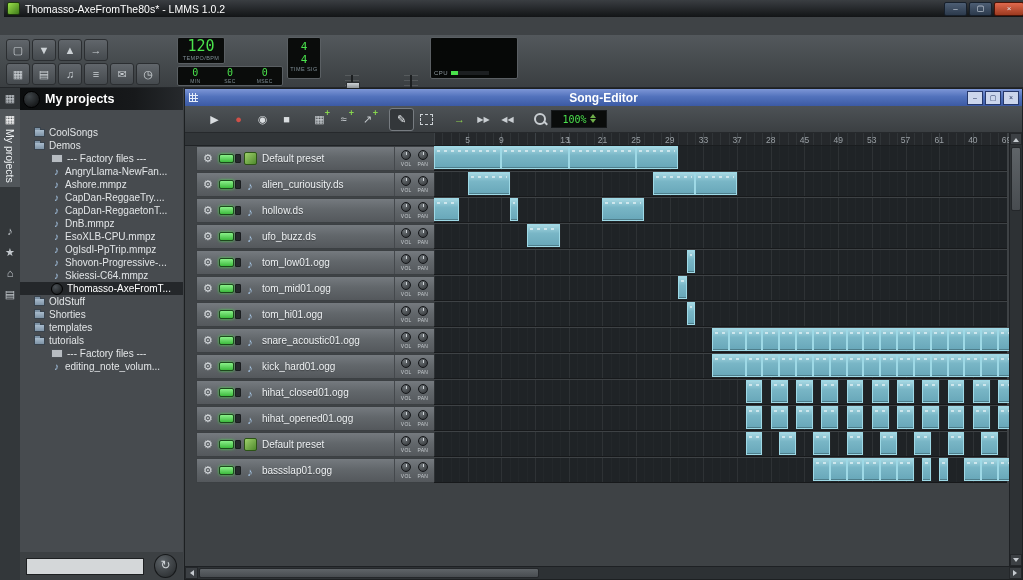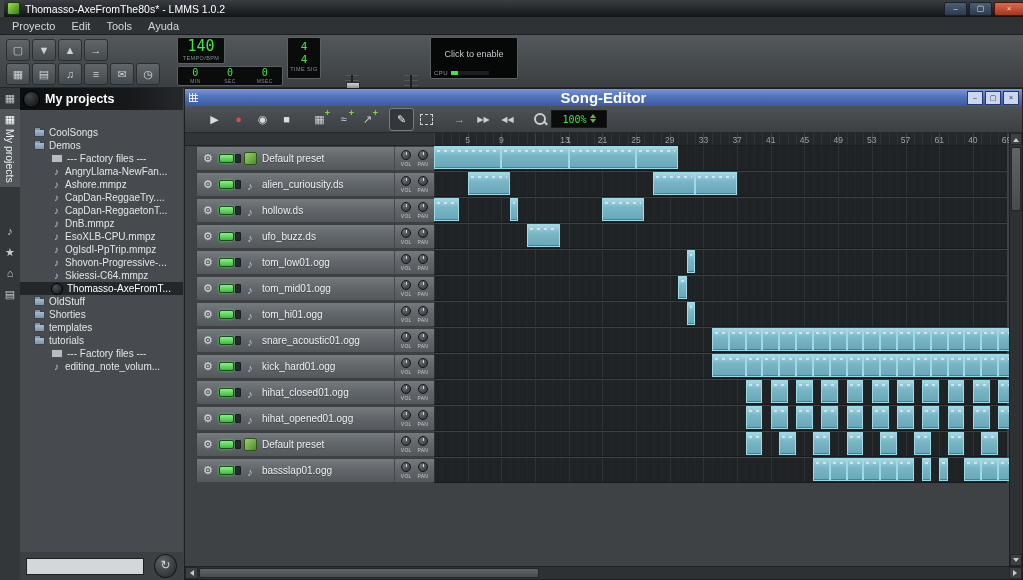--- a/index.html
+++ b/index.html
@@ -95,21 +95,21 @@
     font-size:12px;line-height:21px;text-align:center;}
 
   
   .song-editor{position:absolute;left:184px;top:88px;right:0;bottom:0;
     background:#3e4245;border:1px solid #1d2022;box-sizing:border-box;}
   .se-titlebar{position:absolute;left:0;top:0;right:0;height:17px;
     background:linear-gradient(#7d96d6 0%,#5272bc 45%,#3c5aa4 100%);display:flex;align-items:center;}
   .se-ticon{width:9px;height:9px;margin-left:4px;background:
     repeating-linear-gradient(0deg,#e6ecf8 0 1px,transparent 1px 3px),
     repeating-linear-gradient(90deg,#e6ecf8 0 1px,transparent 1px 3px);}
-  .se-title{position:absolute;left:0;right:0;text-align:center;color:#fff;font-size:15px;font-weight:bold;}
+  .se-title{position:absolute;left:0;right:0;text-align:center;color:#fff;font-size:12px;font-weight:bold;}
   .se-btns{position:absolute;right:3px;top:2px;display:flex;gap:2px;}
   .se-btn{width:14px;height:12px;background:#ccd6ec;border:1px solid #26386b;color:#1c2c58;
     font-size:7px;line-height:11px;text-align:center;}
   .se-toolbar{position:absolute;left:0;top:17px;right:0;height:27px;
     background:linear-gradient(#4d5256,#3b3f42);border-bottom:1px solid #26292c;
     display:flex;align-items:center;padding-left:18px;box-sizing:border-box;}
   .se-tb-group{display:flex;align-items:center;gap:1px;}
   .se-tb-btn{position:relative;width:23px;height:21px;border-radius:3px;
     display:flex;align-items:center;justify-content:center;font-size:11px;color:#d6dadd;}
   .se-tb-btn.active{background:#33373a;border:1px solid #777c81;}
@@ -194,44 +194,38 @@
   <div class="titlebar">
     <div class="app-icon"></div>
     <div class="win-title">Thomasso-AxeFromThe80s* - LMMS 1.0.2</div>
     <div class="win-btns">
         <div class="win-btn minimize-button">–</div>
         <div class="win-btn maximize-button">▢</div>
         <div class="win-btn close-button">×</div>
       </div>
   </div>
 
-  <div class="menubar">
-      <div class="menu-item">Proyecto</div>
-      <div class="menu-item">Edit</div>
-      <div class="menu-item">Tools</div>
-      <div class="menu-item">Ayuda</div>
-    </div>
 
   <div class="toolbar">
     <div class="tb-row r1">
         <div class="tb-btn">▢</div>
         <div class="tb-btn">▼</div>
         <div class="tb-btn">▲</div>
         <div class="tb-btn">→</div>
       </div>
     <div class="tb-row r2">
         <div class="tb-btn">▦</div>
         <div class="tb-btn">▤</div>
         <div class="tb-btn">♫</div>
         <div class="tb-btn">≡</div>
         <div class="tb-btn">✉</div>
         <div class="tb-btn">◷</div>
       </div>
     <div class="lcd-box tempo-box">
-      <div class="lcd-val tempo-val">140</div>
+      <div class="lcd-val tempo-val">120</div>
       <div class="lcd-label">TEMPO/BPM</div>
     </div>
     <div class="lcd-box time-box">
         <div class="lcd-group">
           <div class="lcd-val">0</div>
           <div class="lcd-label">MIN</div>
         </div>
         <div class="lcd-group">
           <div class="lcd-val">0</div>
           <div class="lcd-label">SEC</div>
@@ -246,21 +240,20 @@
       <div class="lcd-val sig-val">4</div>
       <div class="lcd-label">TIME SIG</div>
     </div>
     <div class="slider vol-slider">
       <div class="slider-handle"></div>
     </div>
     <div class="slider pitch-slider">
       <div class="slider-handle h2"></div>
     </div>
     <div class="cpu-box">
-      <div class="cpu-overlay">Click to enable</div>
       <div class="cpu-bottom">
         <span class="cpu-label">CPU</span>
         <span class="cpu-meter">
             <span class="cpu-fill"></span>
           </span>
       </div>
     </div>
   </div>
 
   <div class="tabstrip">
@@ -443,21 +436,21 @@
       <div class="se-timeline">
           <span class="ruler-num" style="left: 33.68px;">5</span>
           <span class="ruler-num" style="left: 67.36px;">9</span>
           <span class="ruler-num" style="left: 101.04px; margin-left: 30px;">13</span>
           <span class="ruler-num" style="left: 134.72px;">1</span>
           <span class="ruler-num" style="left: 168.4px;">21</span>
           <span class="ruler-num" style="left: 202.08px;">25</span>
           <span class="ruler-num" style="left: 235.76px;">29</span>
           <span class="ruler-num" style="left: 269.44px;">33</span>
           <span class="ruler-num" style="left: 303.12px;">37</span>
-          <span class="ruler-num" style="left: 336.8px;">41</span>
+          <span class="ruler-num" style="left: 336.8px;">28</span>
           <span class="ruler-num" style="left: 370.48px;">45</span>
           <span class="ruler-num" style="left: 404.16px;">49</span>
           <span class="ruler-num" style="left: 437.84px;">53</span>
           <span class="ruler-num" style="left: 471.52px;">57</span>
           <span class="ruler-num" style="left: 505.2px;">61</span>
           <span class="ruler-num" style="left: 538.88px;">40</span>
           <span class="ruler-num" style="left: 572.56px;">69</span>
         </div>
       <div class="track-list">
           <div class="track-row">

